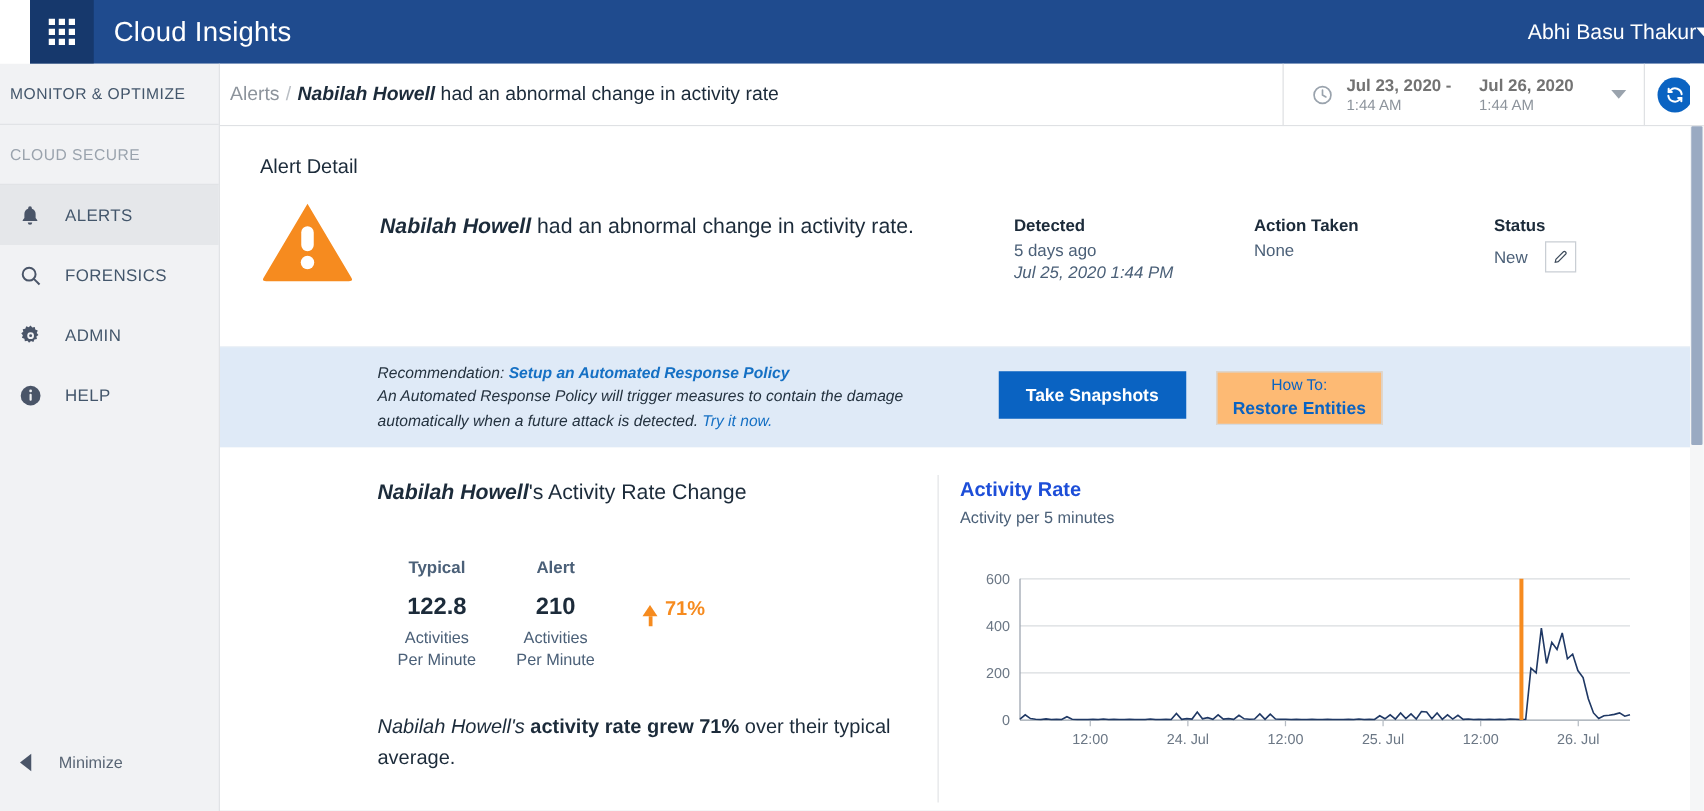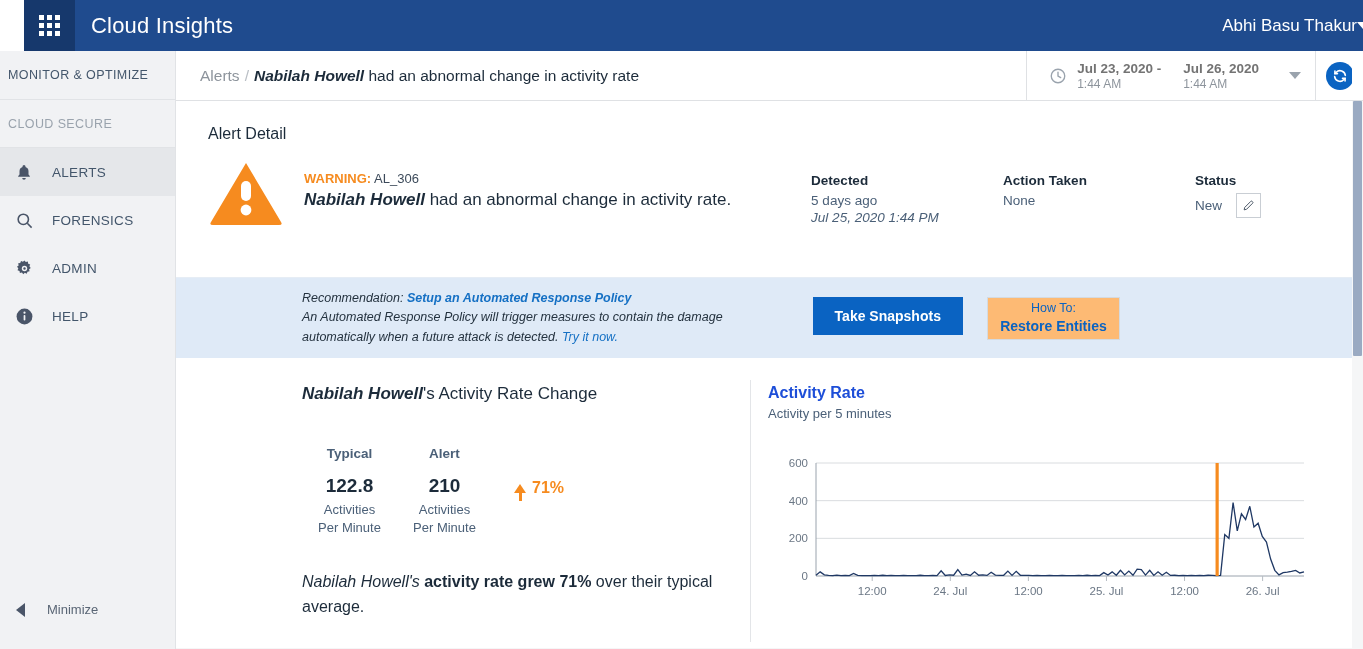--- a/index.html
+++ b/index.html
@@ -99,21 +99,21 @@
 
   
   .crumbbar {
     position: absolute; top: 51px; left: 176px;
     width: 1187px; height: 50px;
     background: #ffffff;
     border-bottom: 1px solid #dfe1e4;
     display: flex; align-items: center;
   }
   .crumb-text {
-    margin-left: 24px;
+    margin-left: 8px;
     font-size: 15.5px;
     color: #1c2b3a;
     white-space: nowrap;
   }
   .crumb-link { color: #8d949c; cursor: pointer; }
   .crumb-sep { color: #b9bec4; margin: 0 5px; }
   .crumb-person { font-style: italic; font-weight: bold; }
 
   .daterange {
     margin-left: auto;
@@ -184,21 +184,21 @@
     display: flex; align-items: center; justify-content: center;
     cursor: pointer;
   }
 
   
   .reco-band {
     background: #dfeaf7;
     height: 81px;
     display: flex; align-items: center;
     padding-left: 126px;
-    gap: 14px;
+    gap: 0;
     border-top: 1px solid #e6edf5;
   }
   .reco-text { font-size: 12.5px; line-height: 1.55; font-style: italic; color: #24323f; }
   .reco-link { color: #1570c4; font-style: italic; }
   .reco-link.bold { font-weight: bold; }
   .reco-actions { margin-left: 76px; display: flex; align-items: flex-start; gap: 24px; }
   .btn-primary {
     background: #0a63c2; color: #fff;
     font-size: 14px; font-weight: bold;
     padding: 0 22px; height: 38px;
@@ -396,24 +396,20 @@
     <div class="panel-head">Alert Detail</div>
     <div class="alert-row">
       <span class="warn-tri">
         <svg width="76" height="68" viewBox="0 0 76 68">
           <path d="M38 4 L73 63 Q75 66 71 66 L5 66 Q1 66 3 63 Z" fill="#f68b1f"></path>
           <rect x="33" y="22" width="10" height="20" rx="5" fill="#ffffff"></rect>
           <circle cx="38" cy="51" r="5.4" fill="#ffffff"></circle>
         </svg>
       </span>
       <div class="alert-main">
-        <div class="warn-line">
-          <span class="warn-label">WARNING:</span>
-          <span class="warn-code">AL_306</span>
-        </div>
         <div class="alert-sentence"><span class="nm">Nabilah Howell</span><span> had an abnormal change in activity rate.</span></div>
       </div>
 
       <div class="meta-group">
         <div class="meta-col">
           <div class="meta-title">Detected</div>
           <div class="meta-sub">5 days ago</div>
           <div class="meta-sub ital">Jul 25, 2020 1:44 PM</div>
         </div>
         <div class="meta-col">

